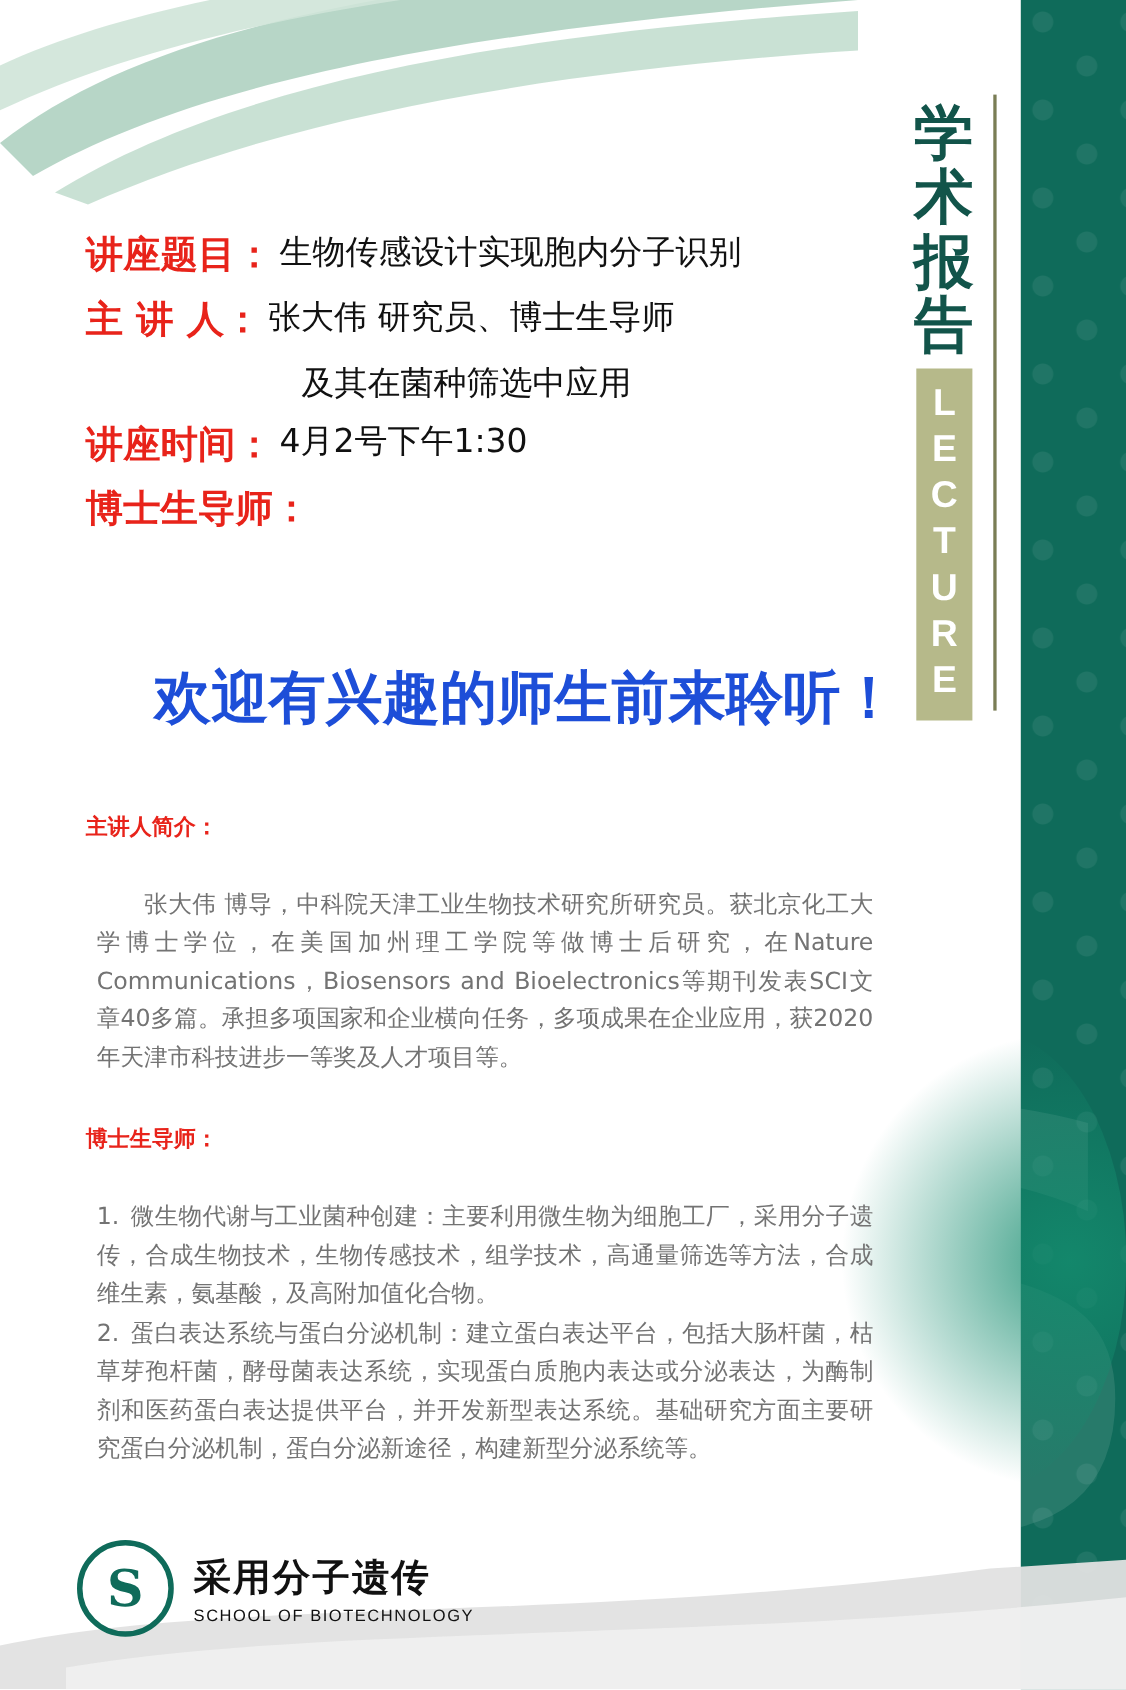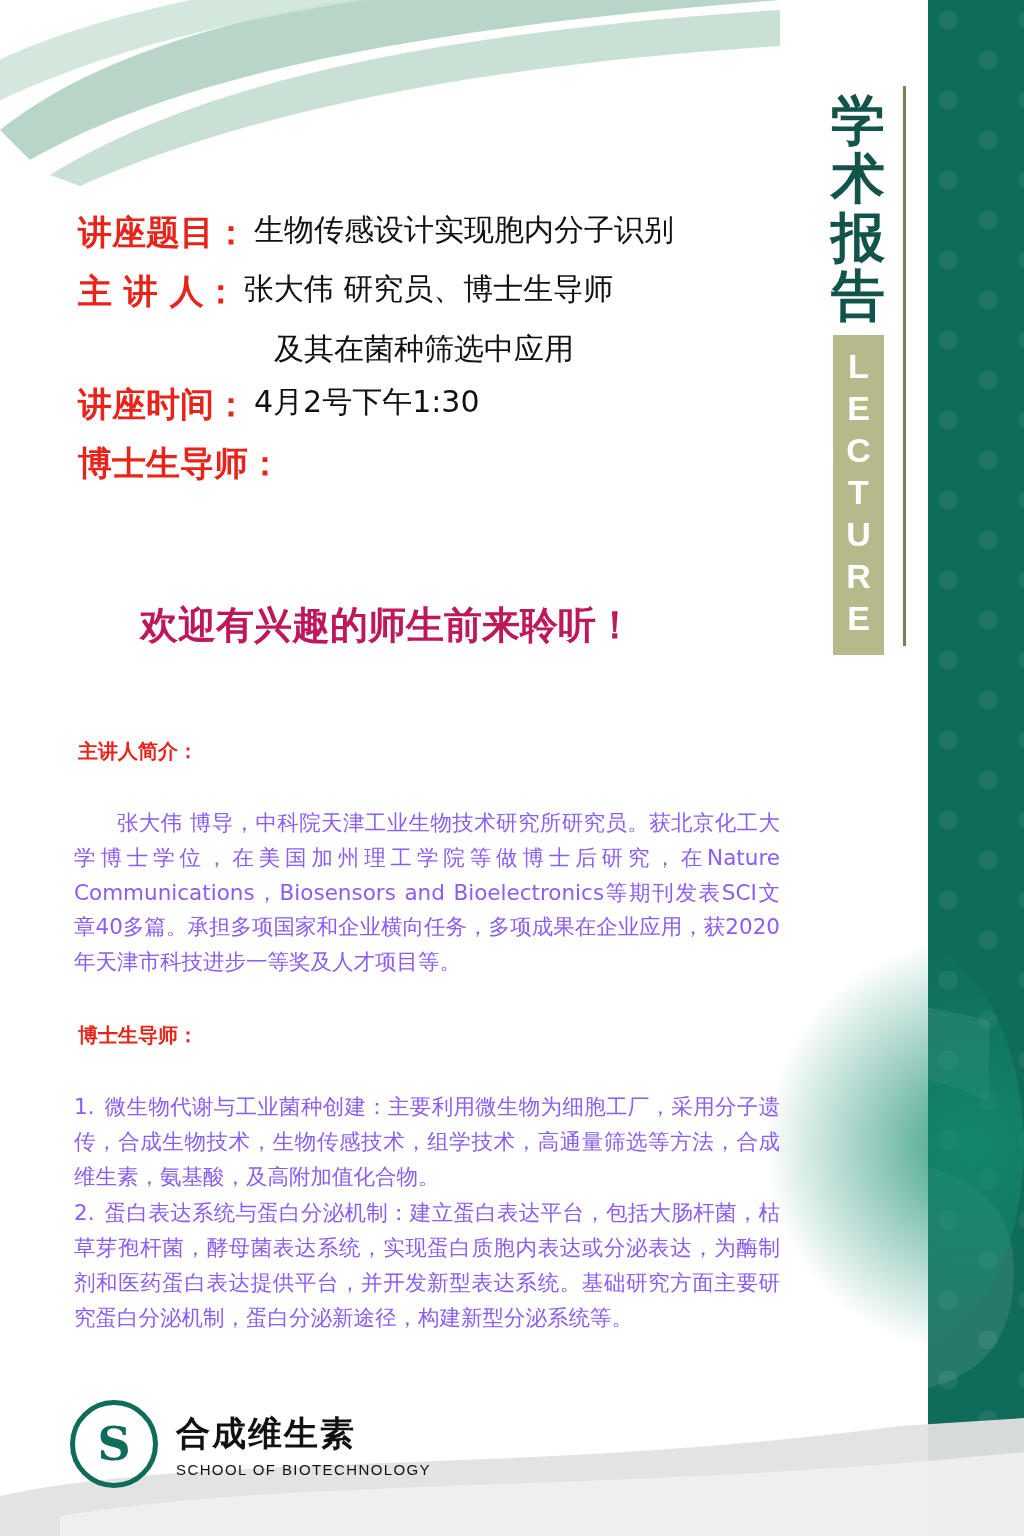--- a/index.html
+++ b/index.html
@@ -152,44 +152,44 @@
     margin-left: 6px;
   }
   .info-value.cont {
     margin-left: 196px;
   }
 
   .welcome {
     position: absolute;
     left: 140px;
     top: 600px;
-    color: #be185d;
-    font-size: 38px;
+    color: #1d4ed8;
+    font-size: 52px;
     font-weight: bold;
     font-family: "DejaVu Sans", "Liberation Sans", sans-serif;
     z-index: 4;
   }
 
   .section-head {
     position: absolute;
     left: 78px;
     color: #e8231a;
     font-size: 20px;
     font-weight: bold;
     font-family: "DejaVu Sans", "Liberation Sans", sans-serif;
     z-index: 4;
   }
   #bio-head { top: 738px; }
   #dir-head { top: 1022px; }
 
   .body-text {
     position: absolute;
-    left: 74px;
+    left: 88px;
     width: 706px;
-    color: #8b5cf6;
+    color: #737373;
     font-size: 21.5px;
     line-height: 1.62;
     font-family: "DejaVu Sans", "Liberation Sans", sans-serif;
     text-align: justify;
     z-index: 4;
   }
   #bio-text { top: 806px; }
   #bio-text p { margin: 0; text-indent: 2em; }
 
   #dir-text { top: 1090px; }
@@ -306,18 +306,18 @@
       <path d="M0,140 C200,96 520,120 900,70 L1024,62 L1024,180 L0,180 Z" fill="#e2e2e2" opacity="0.95"></path>
       <path d="M60,160 C300,120 620,138 1024,96 L1024,180 L60,180 Z" fill="#f0f0f0" opacity="0.9"></path>
     </svg>
   </div>
 
   <div class="footer">
     <div class="logo-mark">
       <span>S</span>
     </div>
     <div>
-      <div class="logo-text-cn">合成维生素</div>
+      <div class="logo-text-cn">采用分子遗传</div>
       <div class="logo-text-en">SCHOOL OF BIOTECHNOLOGY</div>
     </div>
   </div>
 
 </div>
 
 </body></html>

